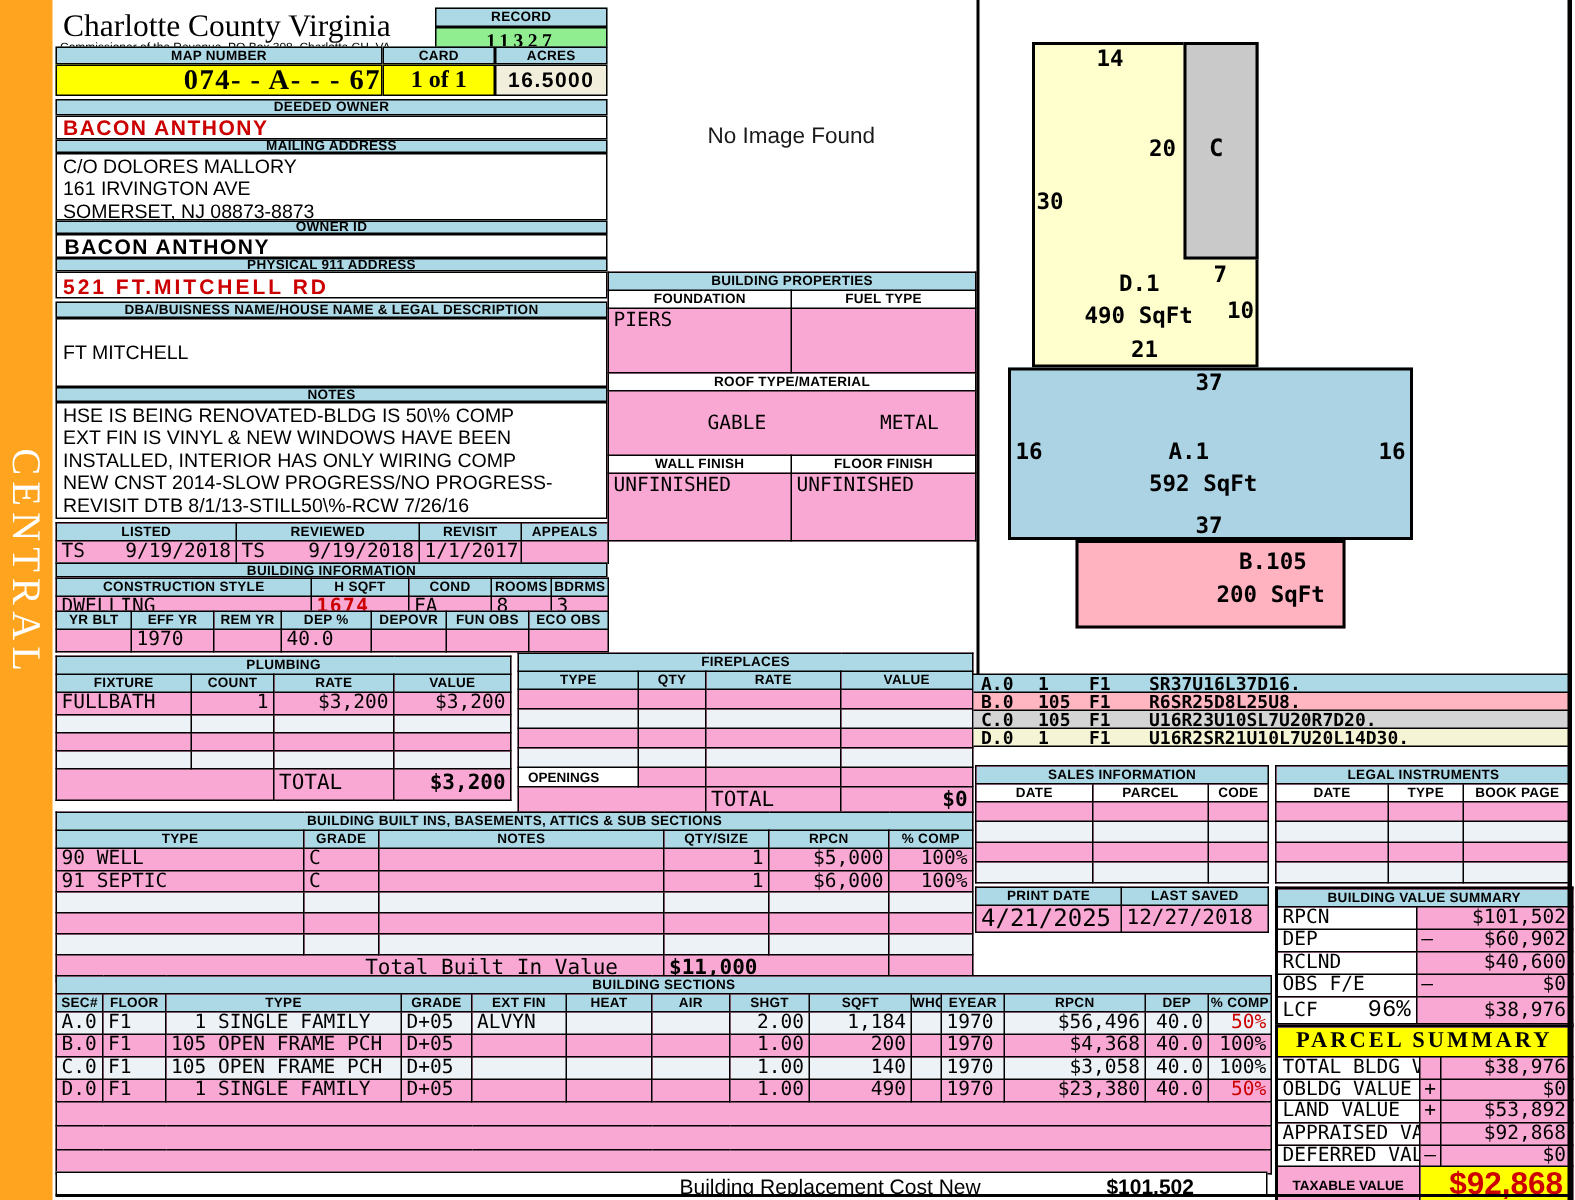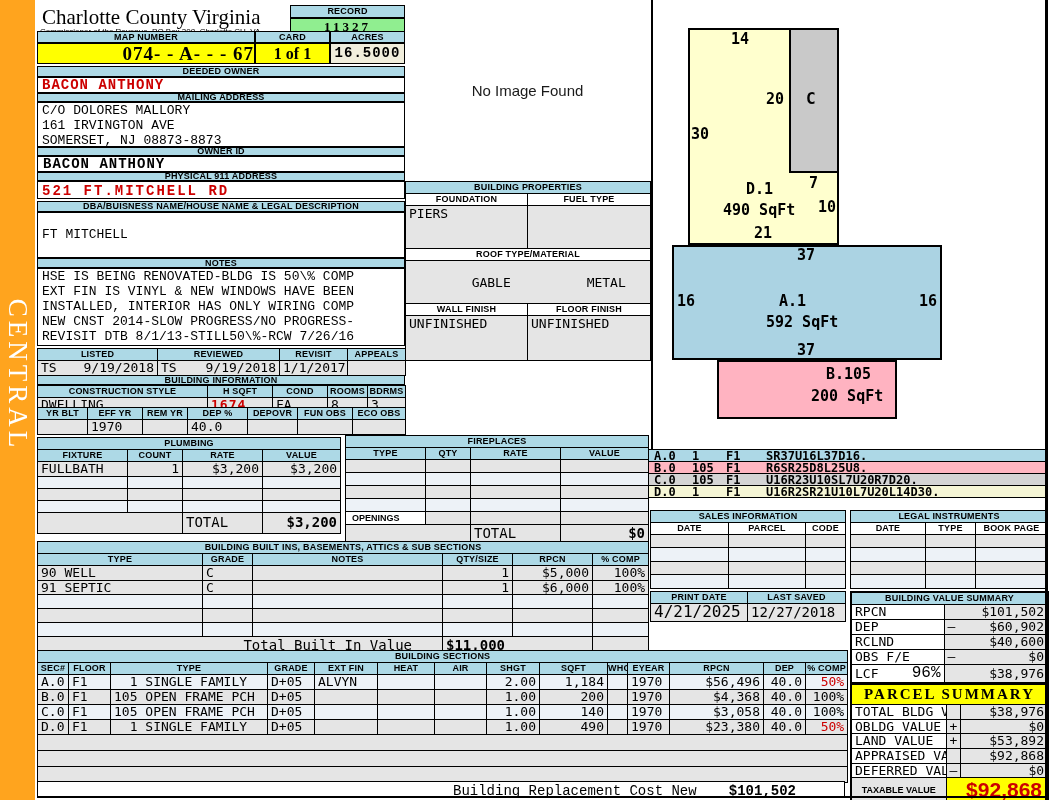--- a/index.html
+++ b/index.html
@@ -7,23 +7,23 @@
   #page{position:relative;width:1050px;height:800px;background:#fff;overflow:hidden;
         font-family:"Liberation Sans",sans-serif;color:#000}
   .abs{position:absolute}
   .sidebar{position:absolute;left:0;top:0;width:35px;height:800px}
   .sidebar-label{position:absolute;left:17px;top:375px;transform:translate(-50%,-50%) rotate(90deg);
     font:27px "Liberation Serif",serif;color:#fff;letter-spacing:4px;white-space:nowrap}
   .hdr{position:absolute;background:#ADD9E6;border:1px solid #000;
     font:bold 9px/1 "Liberation Sans",sans-serif;letter-spacing:.2px;
     display:flex;align-items:center;justify-content:center;overflow:hidden}
   .vbox{position:absolute;border:1px solid #000;background:#fff;overflow:hidden}
-  .mono{font-family:Liberation Mono, monospace}
+  .mono{font-family:Liberation Sans, sans-serif}
   .red{color:#CC0000}
-  table.t{position:absolute;border-collapse:collapse;table-layout:fixed;background:#e5e5e5}
+  table.t{position:absolute;border-collapse:collapse;table-layout:fixed;background:#f9a8d4}
   .t th{background:#ADD9E6;border:1px solid #000;font:bold 9px/1 "Liberation Sans",sans-serif;
         letter-spacing:.2px;padding:1px 0;overflow:hidden;white-space:nowrap}
   .t td{border:1px solid #000;font:13px/1.05 "DejaVu Sans Mono","Liberation Mono",monospace;
         padding:0 3px;white-space:pre;overflow:hidden;vertical-align:middle}
   .t .r{text-align:right}.t .c{text-align:left}.t .b{font-weight:bold}
   .alt{background:#EDF2F7}
   .lbl{font:bold 9px/1 "Liberation Sans",sans-serif;background:#fff}
   .dim{position:absolute;font:bold 15px/1 "DejaVu Sans Mono","Liberation Mono",monospace}
   .vrow{height:12px;display:flex;align-items:center;padding-left:5px;
         font:bold 12px/12px "DejaVu Sans Mono","Liberation Mono",monospace;border-bottom:1px solid #000}

